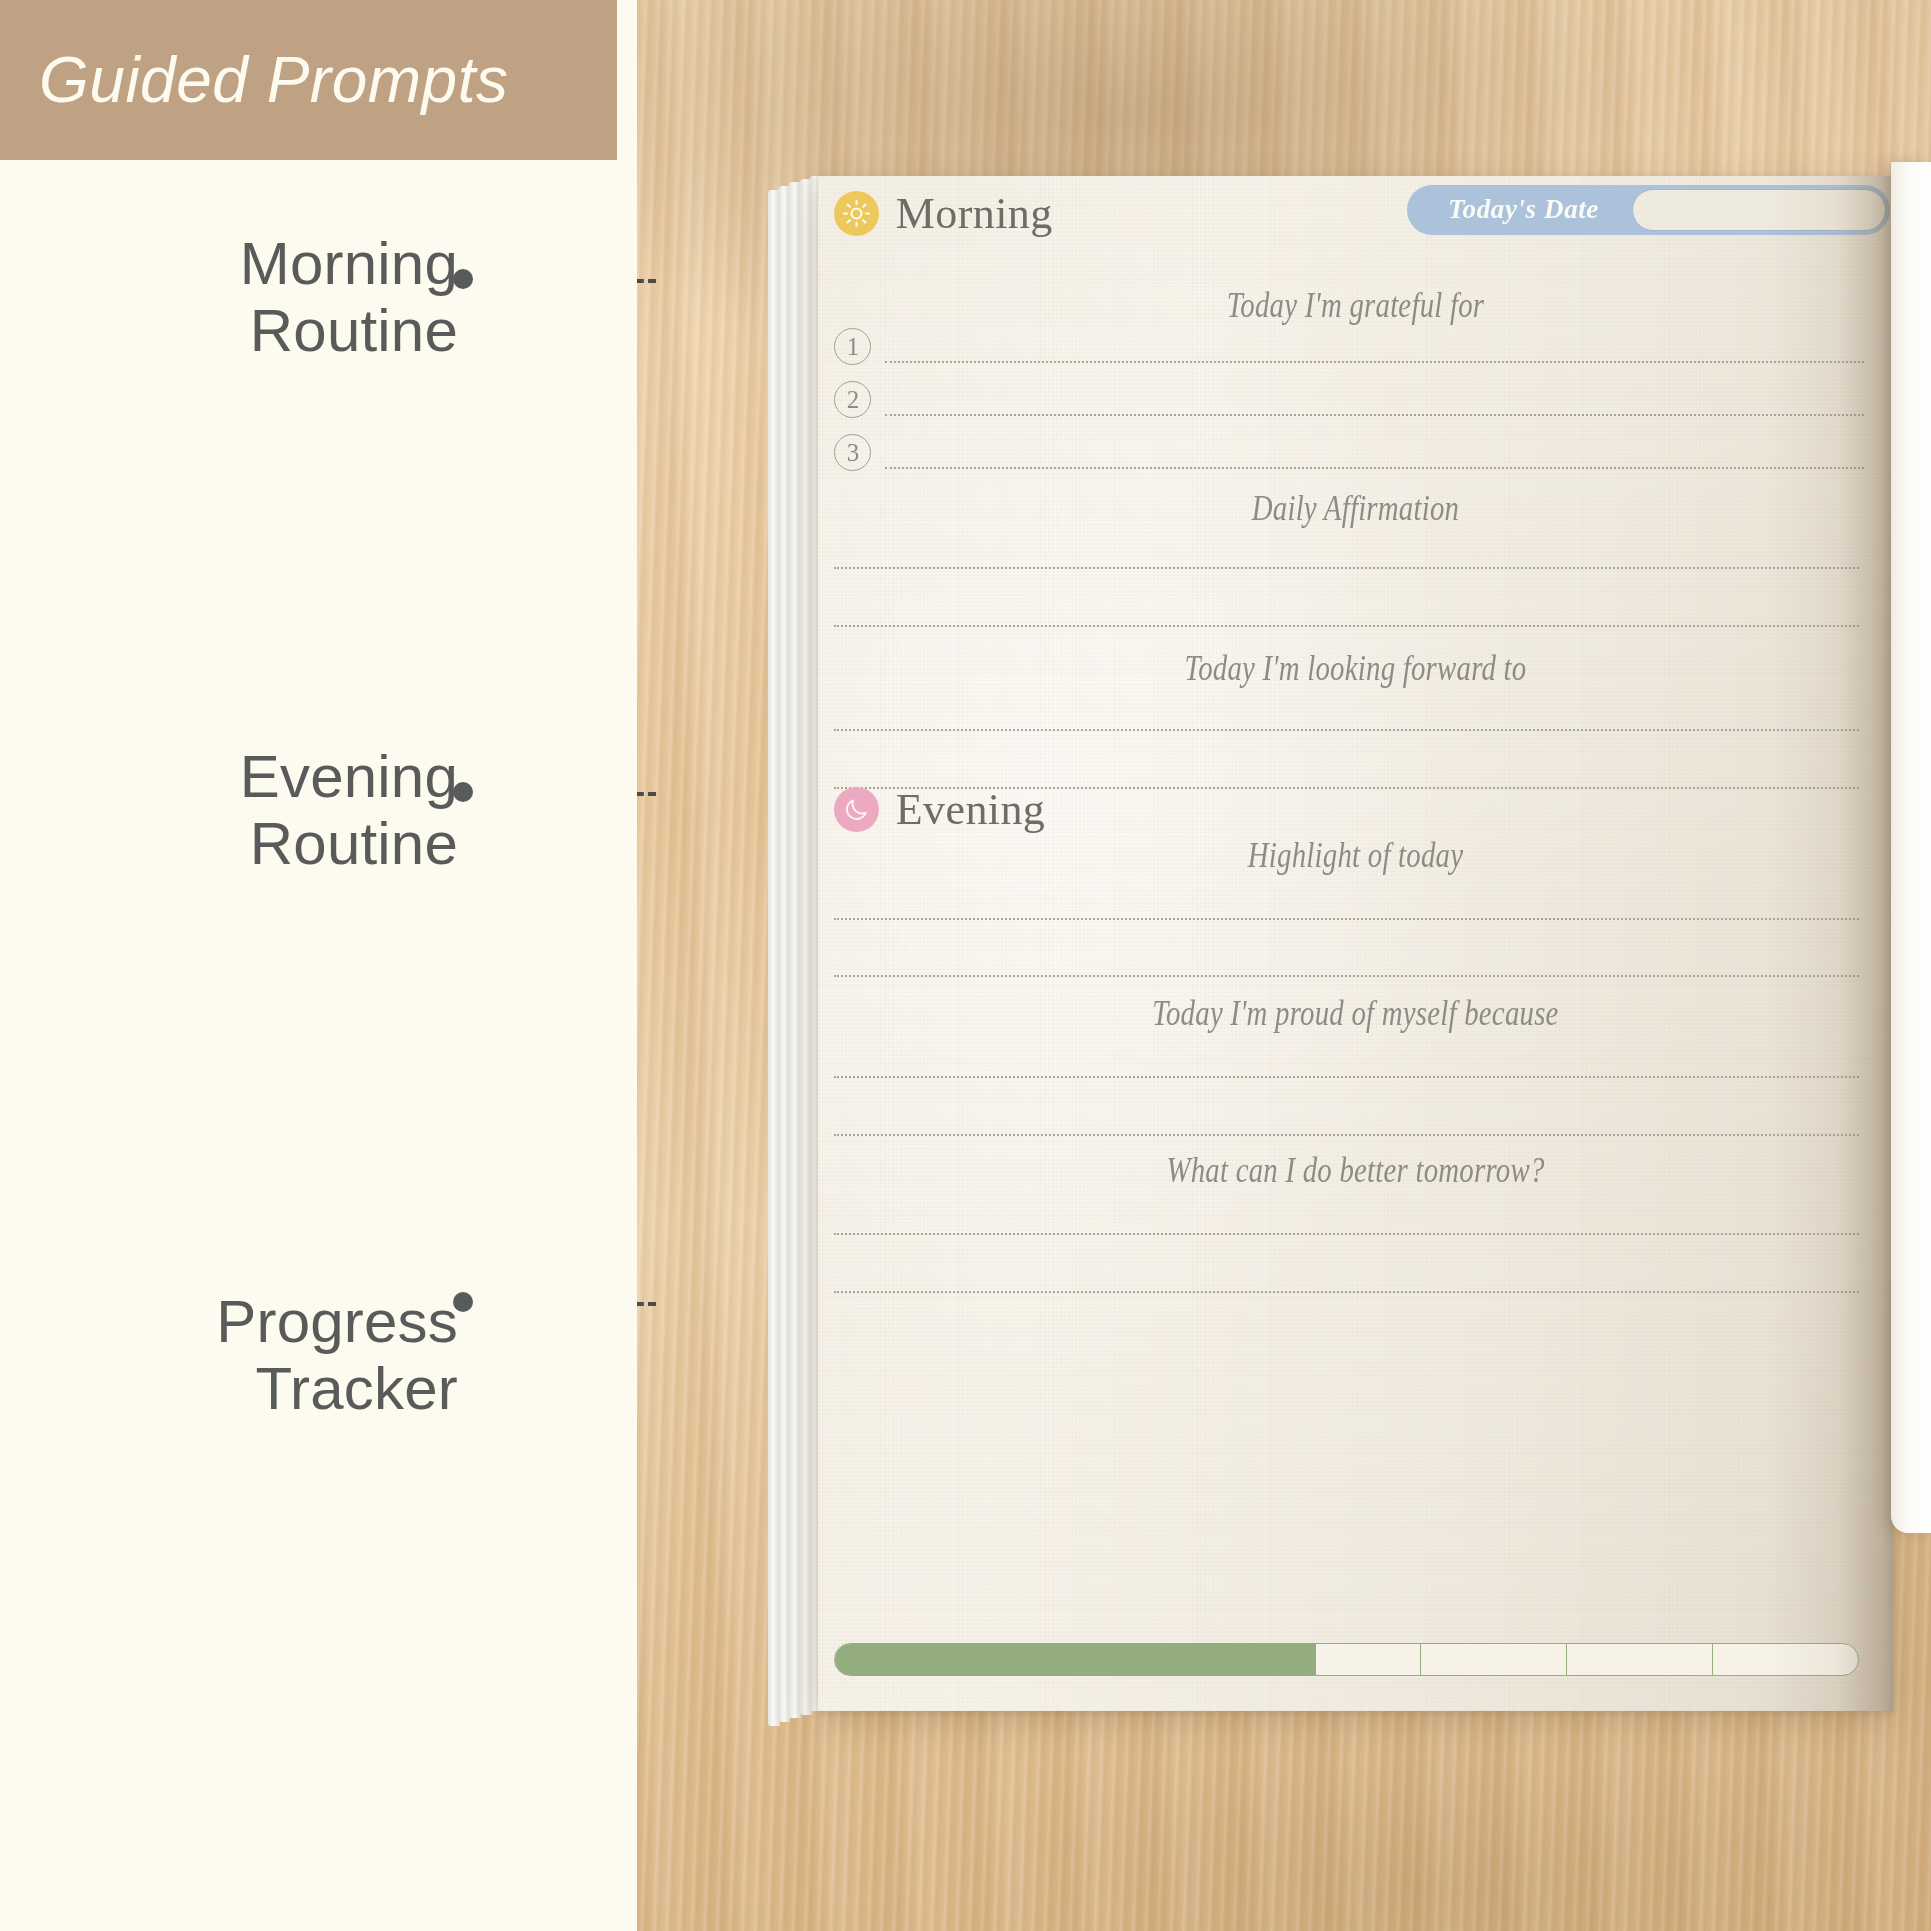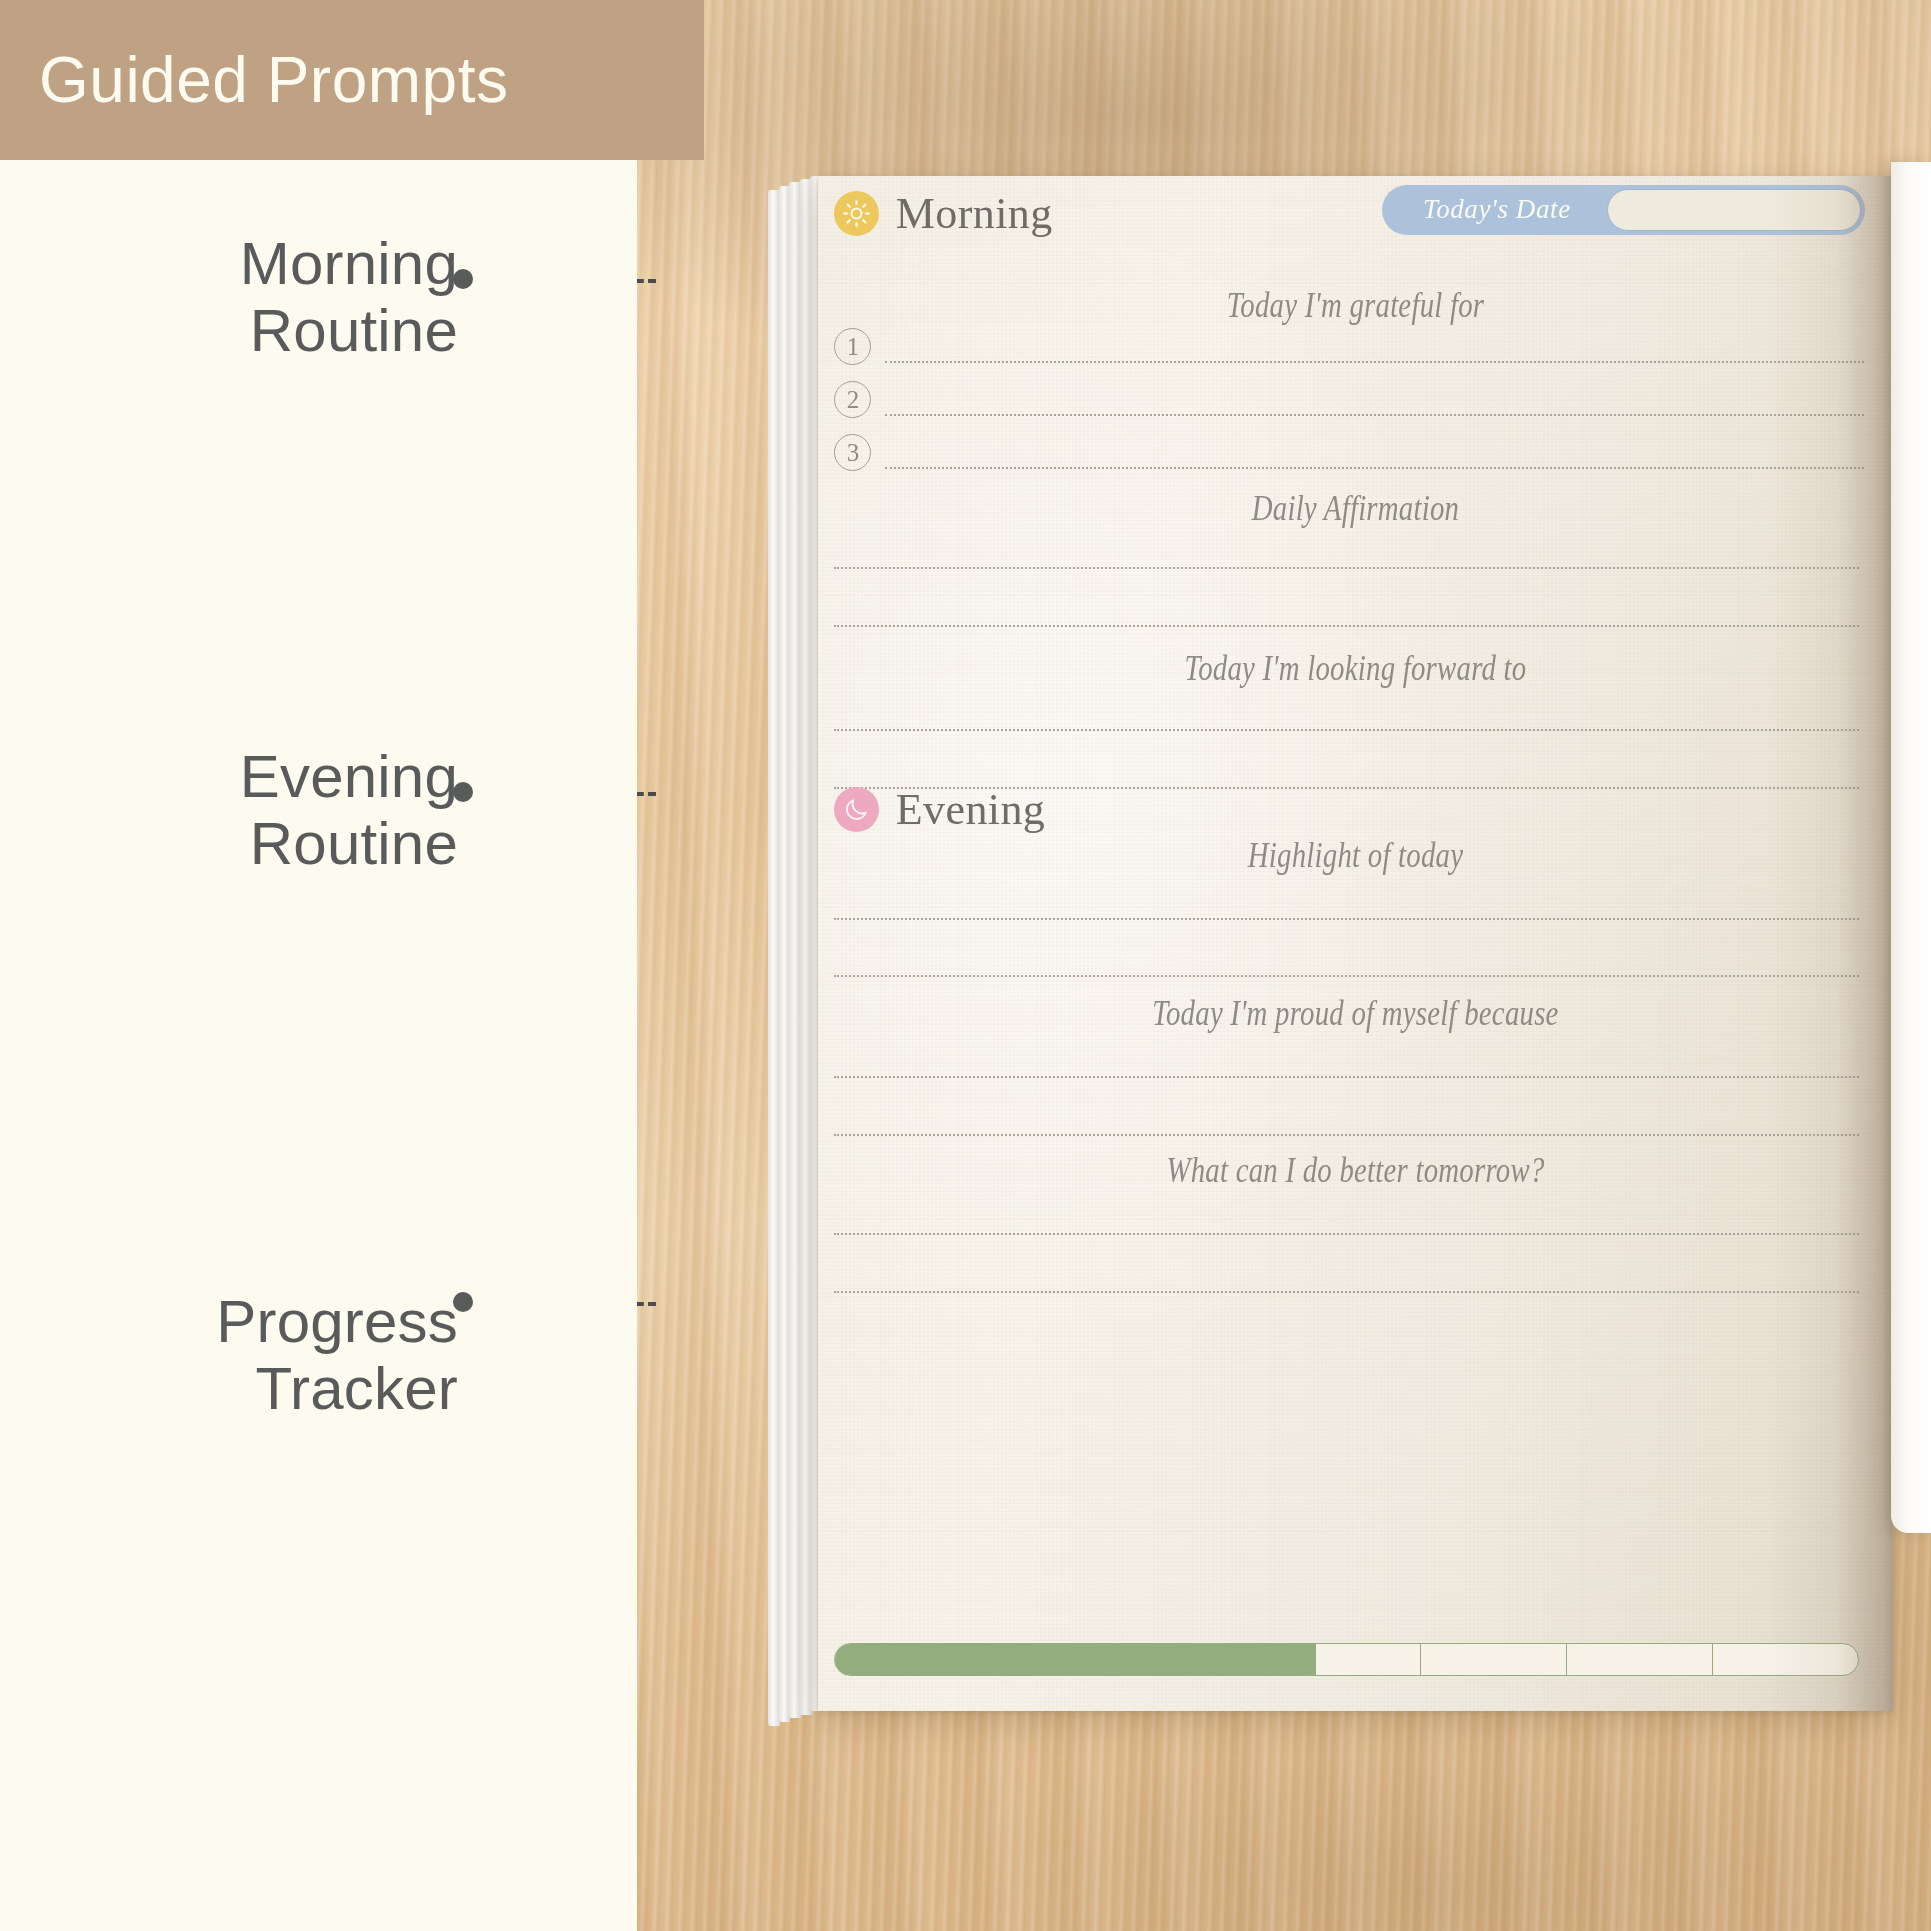--- a/index.html
+++ b/index.html
@@ -91,23 +91,23 @@
   }
   .badge.sun  { background:#edc95d; }
   .badge.moon { background:#eda9c0; }
   .sec-title {
     font-family:"Liberation Serif", serif;
     font-size:44px; color:#6e6c64; letter-spacing:0.4px;
   }
 
   
   #date-pill {
-    position:absolute; right:28px; top:8.7px;
+    position:absolute; right:3px; top:8.7px;
     width:483px; height:50px; border-radius:25px;
-    background:#abc2da; display:flex; align-items:center;
+    background:#abc2da; display:flex; align-items:center;font-weight:bold;
   }
   #date-label {
     font-family:"Liberation Serif", serif; font-style:italic;
     color:#fbfbf7; font-size:27px; letter-spacing:0.6px;
     padding-left:41px; width:225px; white-space:nowrap;
   }
   #date-input {
     flex:1; height:42px; margin-right:3.9px; border-radius:21px;
     background:#efeade; border:1.9px solid #9fb8d2;
   }
@@ -143,22 +143,22 @@
   #tracker-segs { position:absolute; inset:0; display:flex; }
   #tracker-segs > span { flex:1 1 0; border-right:1.9px solid #93ad7f; }
   #tracker-segs > span:last-child { border-right:none; }
 
   
   #left-panel {
     position:absolute; left:0; top:0; width:637px; height:1931px;
     background:#fdfbef;
   }
   #banner {
-    position:absolute; left:0; top:0; width:704px; height:160px;
-    background:#bfa183; display:flex; align-items:center;
+    position:absolute; left:0; top:0; width:617px; height:160px;
+    background:#bfa183; display:flex; align-items:center;font-style:italic;
   }
   #banner-title {
     color:#fdfbef; font-size:64px; padding-left:39px;
     letter-spacing:0.5px; font-weight:400;
   }
 
   .callout { position:absolute; right:179px; text-align:right; }
   .callout-label {
     color:#585b5a; font-size:60px; line-height:1.12; white-space:pre-line;
     letter-spacing:0.2px;

